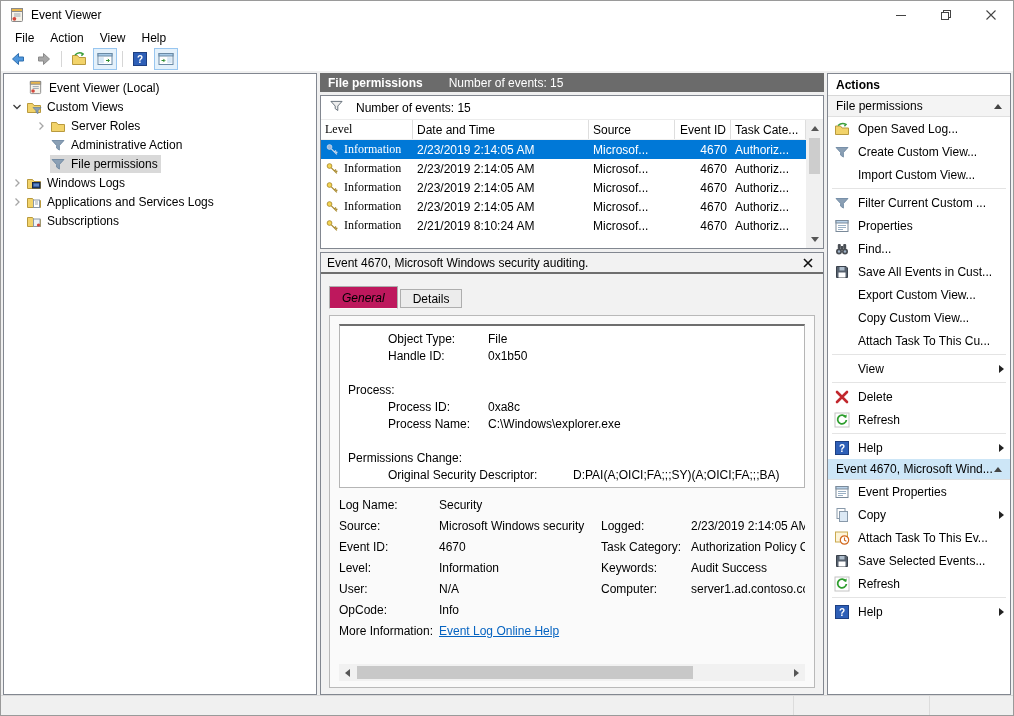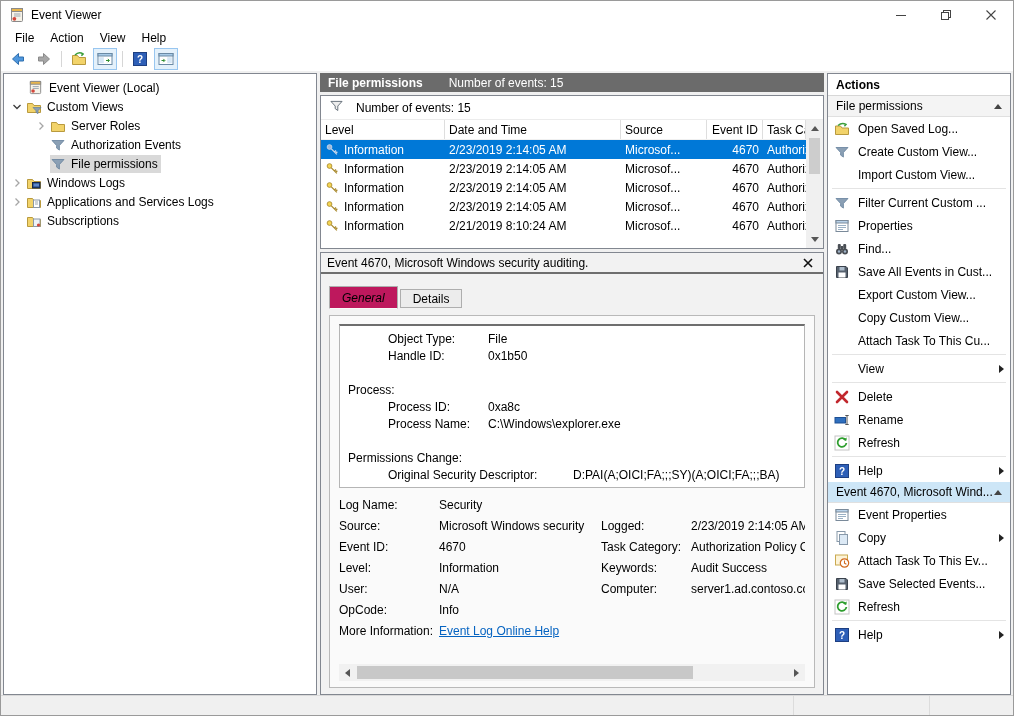--- a/index.html
+++ b/index.html
@@ -52,21 +52,21 @@
   .banner .btitle { font-weight:bold; margin-right:26px; }
   .eventsbox { margin-top:3px; height:154px; background:#fff; border:1px solid #828790; display:flex; flex-direction:column; flex:0 0 auto; overflow:hidden; }
   .filterbar { height:24px; display:flex; align-items:center; padding-left:8px; border-bottom:1px solid #ececec; flex:0 0 auto; }
   .filterbar .ftext { margin-left:12px; }
   .gridwrap { flex:1; display:flex; min-height:0; }
   .grid { flex:1; display:flex; flex-direction:column; min-width:0; }
   .ghead { height:20px; display:flex; align-items:center; flex:0 0 auto; border-bottom:1px solid #f0f0f0; }
   .ghead .hc { height:100%; display:flex; align-items:center; padding:0 4px; border-right:1px solid #dedede; overflow:hidden; white-space:nowrap; }
   .erow { height:19px; display:flex; align-items:center; overflow:hidden; }
   .erow .cc { padding:0 4px; overflow:hidden; white-space:nowrap; display:flex; align-items:center; height:100%; }
-  .c1 { width:124px; flex:0 0 auto; }
+  .c1 { width:92px; flex:0 0 auto;font-family:Liberation Serif, serif; }
   .c2 { width:176px; flex:0 0 auto; }
   .c3 { width:86px;  flex:0 0 auto; }
   .c4 { width:56px;  flex:0 0 auto; justify-content:flex-end; text-align:right; }
   .c5 { flex:1; }
   .erow.selected { background:#0078d7; color:#fff; }
   .lvlicon { width:16px; height:14px; margin-right:3px; flex:0 0 auto; }
 
   
   .vscroll { width:17px; flex:0 0 auto; background:#f0f0f0; display:flex; flex-direction:column; align-items:center; }
   .vscroll .sarrow { width:17px; height:17px; display:flex; align-items:center; justify-content:center; flex:0 0 auto; }
@@ -253,21 +253,21 @@
           </span>
         <span class="tlabel">Server Roles</span>
       </div>
       <div class="trow lvl1">
         <span class="texp"></span>
         <span class="ticon">
             <svg width="16" height="16" viewBox="0 0 16 16">
               <path d="M2 3.5h12l-4.6 5v4.6l-2.8-2V8.5z" fill="#8ba0b5" stroke="#64809c" stroke-width="0.8"></path>
             </svg>
           </span>
-        <span class="tlabel">Authorization Events</span>
+        <span class="tlabel">Administrative Action</span>
       </div>
       <div class="trow lvl1 selected">
         <span class="texp"></span>
         <span class="tsel">
           <span class="ticon">
               <svg width="16" height="16" viewBox="0 0 16 16">
                 <path d="M2 3.5h12l-4.6 5v4.6l-2.8-2V8.5z" fill="#8ba0b5" stroke="#64809c" stroke-width="0.8"></path>
               </svg>
             </span>
           <span class="tlabel">File permissions</span>
@@ -606,29 +606,20 @@
         <span class="aicon">
             <svg width="16" height="16" viewBox="0 0 16 16">
               <path d="M3 3 L13 13 M13 3 L3 13" stroke="#c1272d" stroke-width="2.6" stroke-linecap="round"></path>
             </svg>
           </span>
         <span class="albl">Delete</span>
       </div>
       <div class="aitem">
         <span class="aicon">
             <svg width="16" height="16" viewBox="0 0 16 16">
-              <rect x="1" y="5.5" width="10.5" height="5.5" fill="#2f6fbe" stroke="#1d4f93"></rect>
-              <path d="M13 3.5v9 M11.3 3.5h3.4 M11.3 12.5h3.4" stroke="#555" fill="none"></path>
-            </svg>
-          </span>
-        <span class="albl">Rename</span>
-      </div>
-      <div class="aitem">
-        <span class="aicon">
-            <svg width="16" height="16" viewBox="0 0 16 16">
               <rect x="1" y="1" width="14" height="14" fill="#fff" stroke="#c4c4c4"></rect>
               <path d="M11.8 5.2 A4.4 4.4 0 1 0 12.4 8" fill="none" stroke="#2f9e2f" stroke-width="1.8"></path>
               <path d="M12.8 2.6 l-0.6 3.4 -3.2-1.4 z" fill="#2f9e2f"></path>
             </svg>
           </span>
         <span class="albl">Refresh</span>
       </div>
       <div class="asep"></div>
       <div class="aitem">
         <span class="aicon">

